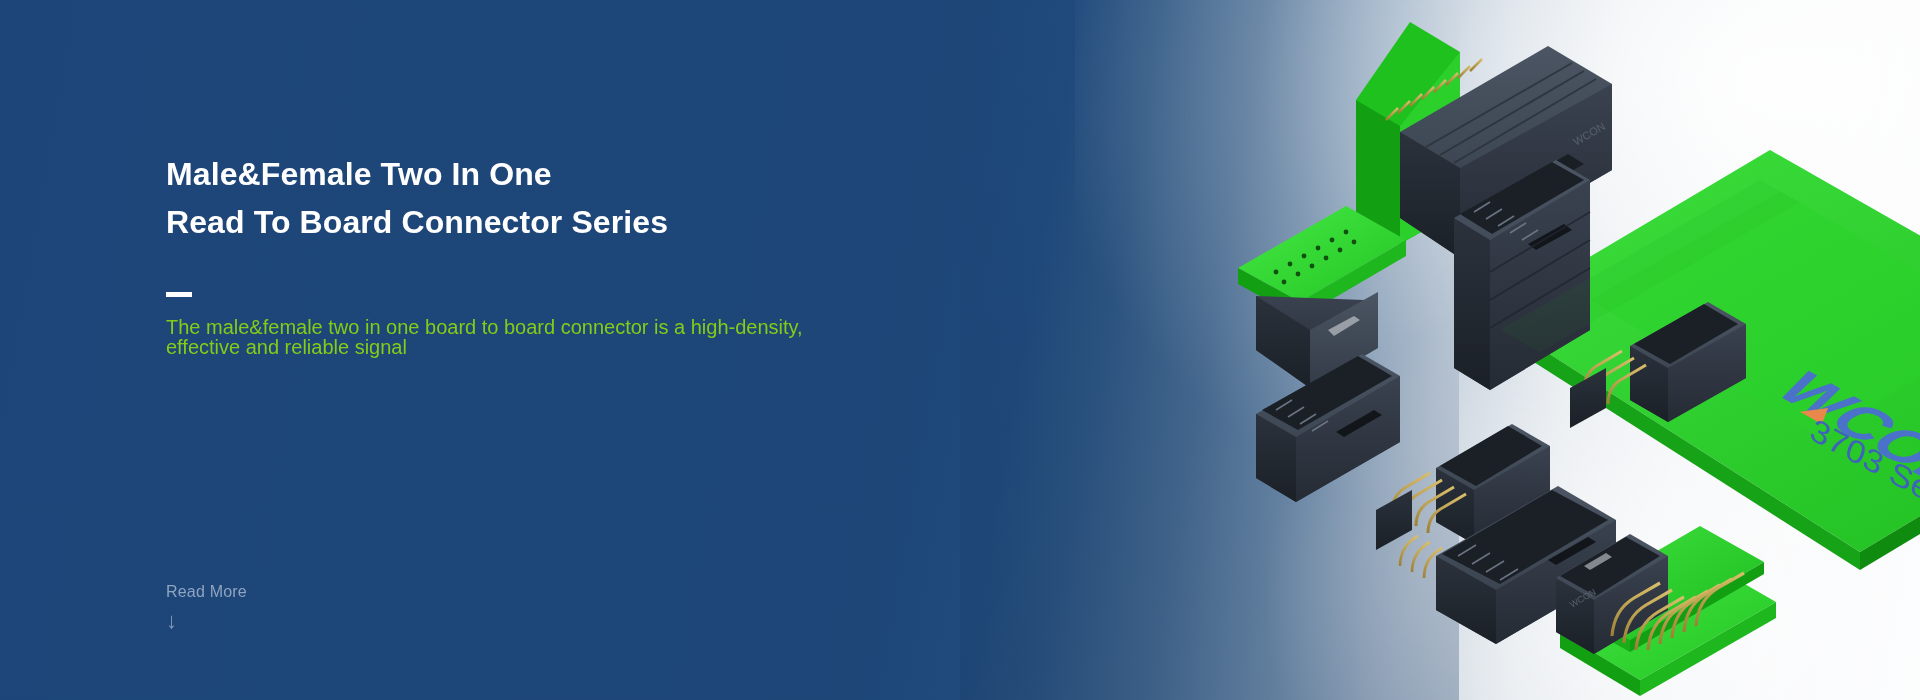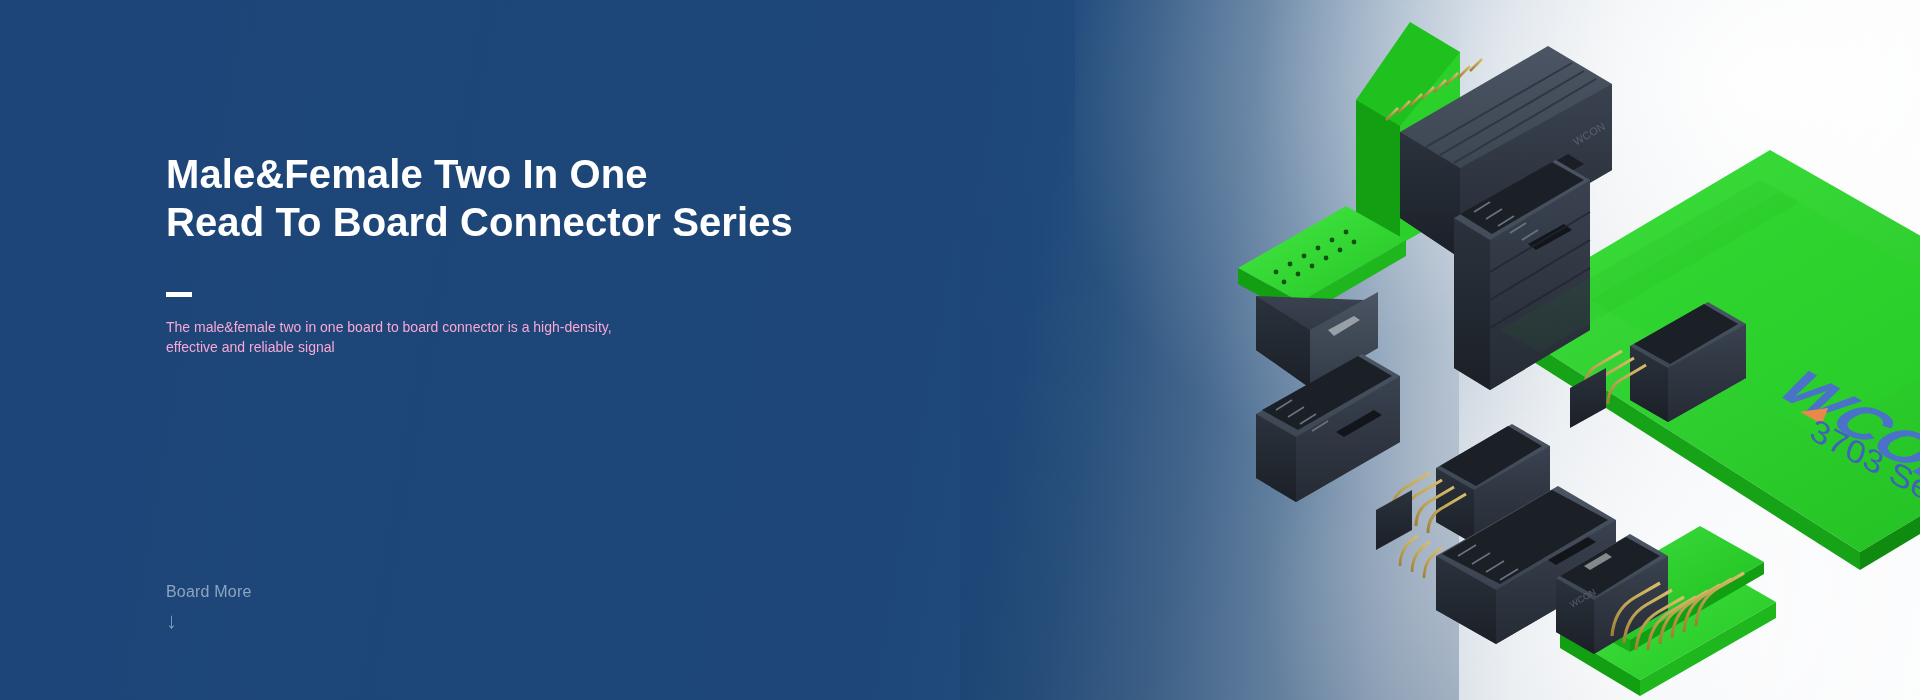--- a/index.html
+++ b/index.html
@@ -78,39 +78,39 @@
   
   .copy {
     position: absolute;
     left: 166px;
     top: 150px;
     width: 620px;
     z-index: 6;
   }
   .headline {
     color: #ffffff;
-    font-size: 40px;
+    font-size: 32px;
     font-weight: bold;
     line-height: 48px;
     letter-spacing: 0.1px;
     white-space: nowrap;
   }
   .headline .hl-line { display: block; }
 
   .rule {
     width: 26px;
     height: 5px;
     background: #ffffff;
     margin-top: 46px;
   }
 
   .blurb {
     margin-top: 21px;
-    color: #f9a8d4;
-    font-size: 14px;
+    color: #84cc16;
+    font-size: 20px;
     line-height: 19.5px;
     max-width: 548px;
   }
   .blurb .bl-line { display: block; white-space: nowrap; }
 
   
   .readmore {
     position: absolute;
     left: 166px;
     top: 582px;
@@ -433,17 +433,17 @@
       <span class="hl-line">Read To Board Connector Series</span>
     </h1>
     <div class="rule"></div>
     <p class="blurb">
       <span class="bl-line">The male&amp;female two in one board to board  connector is a high-density,</span>
       <span class="bl-line">effective and reliable signal</span>
     </p>
   </div>
 
   <a class="readmore" href="#">
-    <span class="readmore-label">Board More</span>
+    <span class="readmore-label">Read More</span>
     <span class="readmore-arrow">↓</span>
   </a>
 
 </div>
 
 </body></html>

